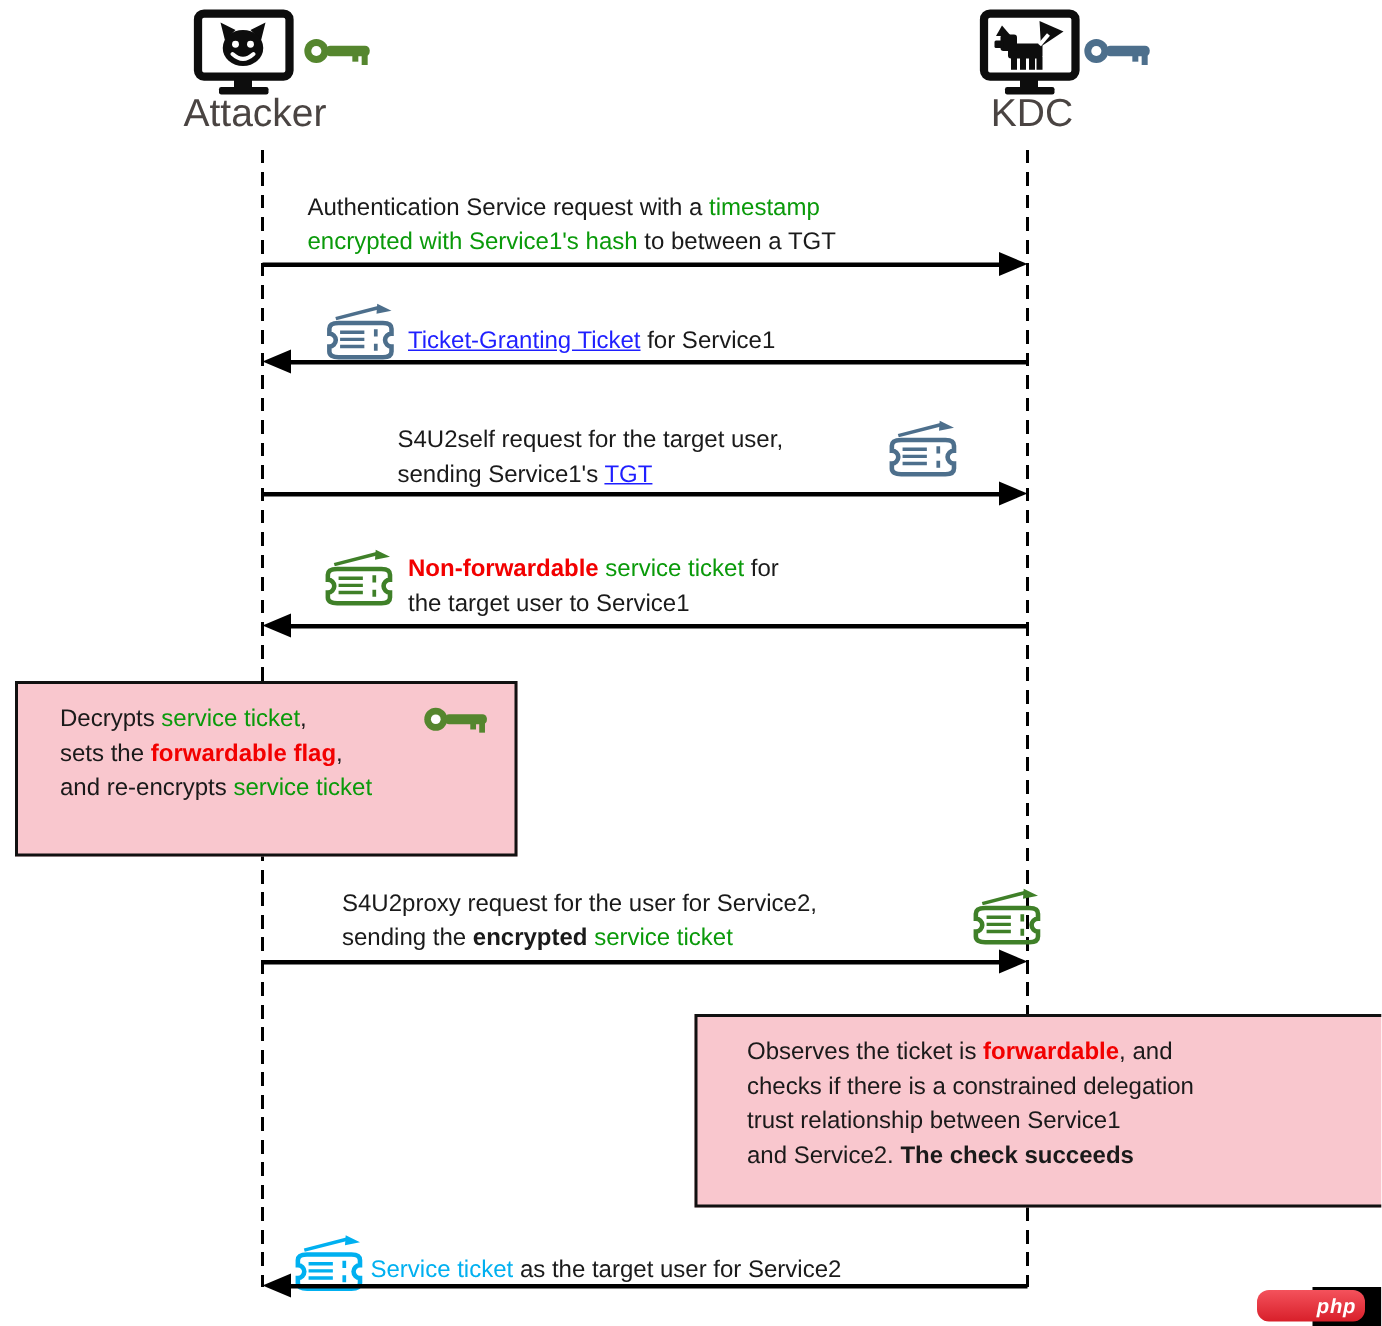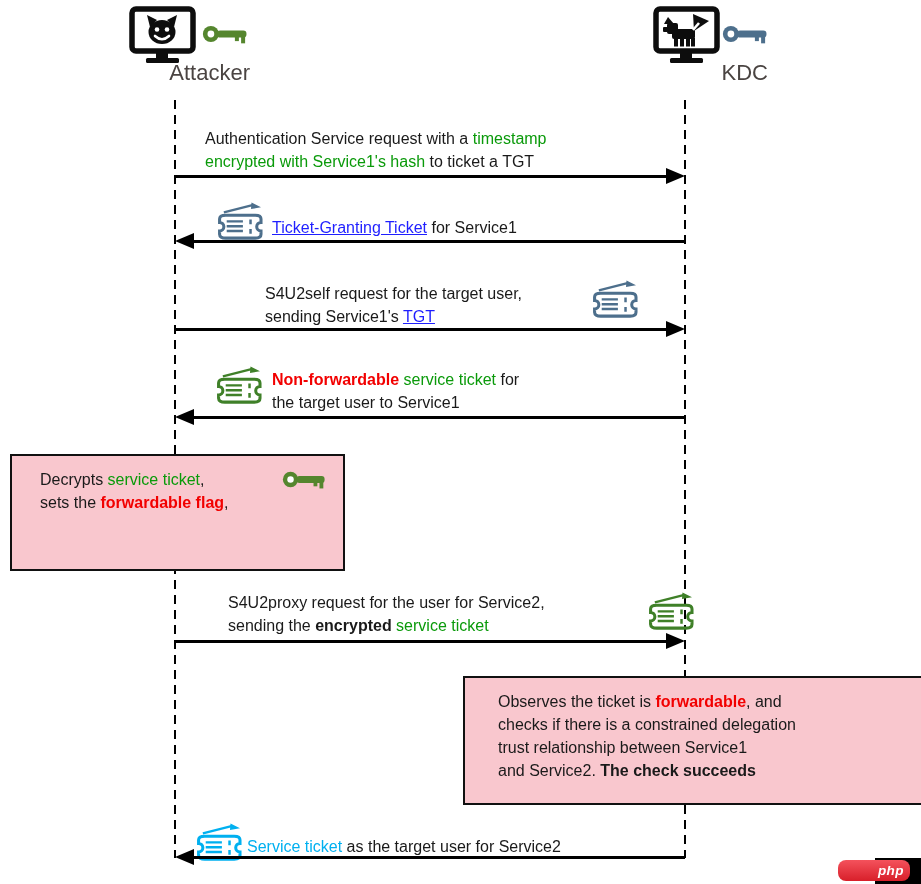--- a/index.html
+++ b/index.html
@@ -23,21 +23,21 @@
   .sg-kb{color:var(--c-text,#1a1a1a);font-weight:700;}
   .sg-g{color:var(--c-green,#0a9a0a);}
   .sg-b{color:var(--c-blue,#1f1fff);text-decoration:underline;}
   .sg-c{color:var(--c-cyan,#00b0f0);}
   .sg-rb{color:var(--c-red,#f20000);font-weight:700;}
   
   .note{position:absolute;background:var(--c-note_bg,#f9c7ce);border:2.5px solid #111;box-sizing:border-box;}
   .note .msg-text{position:static;}
   .note-inner{padding:12px 0 0 0;}
   
-  .actor-label{position:absolute;font-size:22px;color:var(--c-actor_label,#4a4442);text-align:right;width:160px;}
+  .actor-label{position:absolute;font-size:26px;color:var(--c-actor_label,#4a4442);text-align:center;width:160px;}
   
   .ic{position:absolute;}
   .ic-slate{color:var(--c-ticket_slate,#4d6f8c);}
   .ic-green{color:var(--c-ticket_green,#3f8028);}
   .ic-cyan{color:var(--c-ticket_cyan,#00b0f0);}
   .key-green{color:var(--c-key_green,#55862e);}
   .key-slate{color:var(--c-key_slate,#4d6f8c);}
   
   .wm-black{position:absolute;left:875px;top:858px;width:46px;height:26px;background:#000;}
   .wm-badge{
@@ -93,21 +93,21 @@
     <rect x="17" y="10" width="33" height="8" rx="3.5" fill="currentColor"></rect>
     <rect x="37" y="16" width="4.5" height="6" fill="currentColor"></rect>
     <rect x="44" y="16" width="4.5" height="8.5" fill="currentColor"></rect>
   </svg>
   <div class="actor-label" style="left:608px;top:60px">KDC</div>
 
   <div class="lifeline" style="left:174px;top:100px;height:758px"></div>
   <div class="lifeline" style="left:684px;top:100px;height:758px"></div>
 
   <div class="msg-text" style="left:205px;top:127px"><span class="sg-k">Authentication Service request with a </span><span class="sg-g">timestamp</span></div>
-  <div class="msg-text" style="left:205px;top:150px"><span class="sg-g">encrypted with Service1's hash</span><span class="sg-k"> to ticket a TGT</span></div>
+  <div class="msg-text" style="left:205px;top:150px"><span class="sg-g">encrypted with Service1's hash</span><span class="sg-k"> to between a TGT</span></div>
   <div class="msg-line" style="left:175px;top:175px;width:494px"></div>
   <div class="arrowhead right" style="left:666px;top:168px"></div>
 
   <svg class="ic ic-slate" style="left:217px;top:201px" width="48" height="40" viewBox="0 0 50 42">
     <g fill="none" stroke="currentColor">
       <path d="M7 12 L38 4" stroke-width="2.5"></path>
       <polygon points="36,1.5 46,6.5 35.5,8.5" fill="currentColor" stroke="none"></polygon>
       <path d="M9 15 L40 15 Q46 15 46 19 L46 22.5 A4.5 4.5 0 0 0 46 31.5 L46 35 Q46 39 40 39 L9 39 Q2.5 39 2.5 35 L2.5 31.5 A4.5 4.5 0 0 0 2.5 22.5 L2.5 19 Q2.5 15 9 15 Z" stroke-width="3.2"></path>
       <path d="M10 21.5 h17 M10 26.5 h17 M10 31.5 h17" stroke-width="2.4"></path>
       <path d="M35 19.5 v5 M35 29.5 v5" stroke-width="2.6"></path>
@@ -142,20 +142,21 @@
   </svg>
   <div class="msg-text" style="left:272px;top:368px"><span class="sg-rb">Non-forwardable</span><span class="sg-k"> </span><span class="sg-g">service ticket</span><span class="sg-k"> for</span></div>
   <div class="msg-text" style="left:272px;top:391px"><span class="sg-k">the target user to Service1</span></div>
   <div class="msg-line" style="left:191px;top:416px;width:494px"></div>
   <div class="arrowhead left" style="left:175px;top:409px"></div>
 
   <div class="note" style="left:10px;top:454px;width:335px;height:117px">
     <div class="note-inner" style="padding-left:28px">
       <div class="msg-text"><span class="sg-k">Decrypts </span><span class="sg-g">service ticket</span><span class="sg-k">,</span></div>
       <div class="msg-text"><span class="sg-k">sets the </span><span class="sg-rb">forwardable flag</span><span class="sg-k">,</span></div>
+      <div class="msg-text"><span class="sg-k">and re-encrypts </span><span class="sg-g">service ticket</span></div>
     </div>
   </div>
   <svg class="ic key-green" style="left:282px;top:467px" width="46" height="25" viewBox="0 0 54 28">
     <circle cx="10" cy="14" r="9" fill="currentColor"></circle>
     <circle cx="10" cy="14" r="3.8" fill="#fff"></circle>
     <rect x="17" y="10" width="33" height="8" rx="3.5" fill="currentColor"></rect>
     <rect x="37" y="16" width="4.5" height="6" fill="currentColor"></rect>
     <rect x="44" y="16" width="4.5" height="8.5" fill="currentColor"></rect>
   </svg>
 

